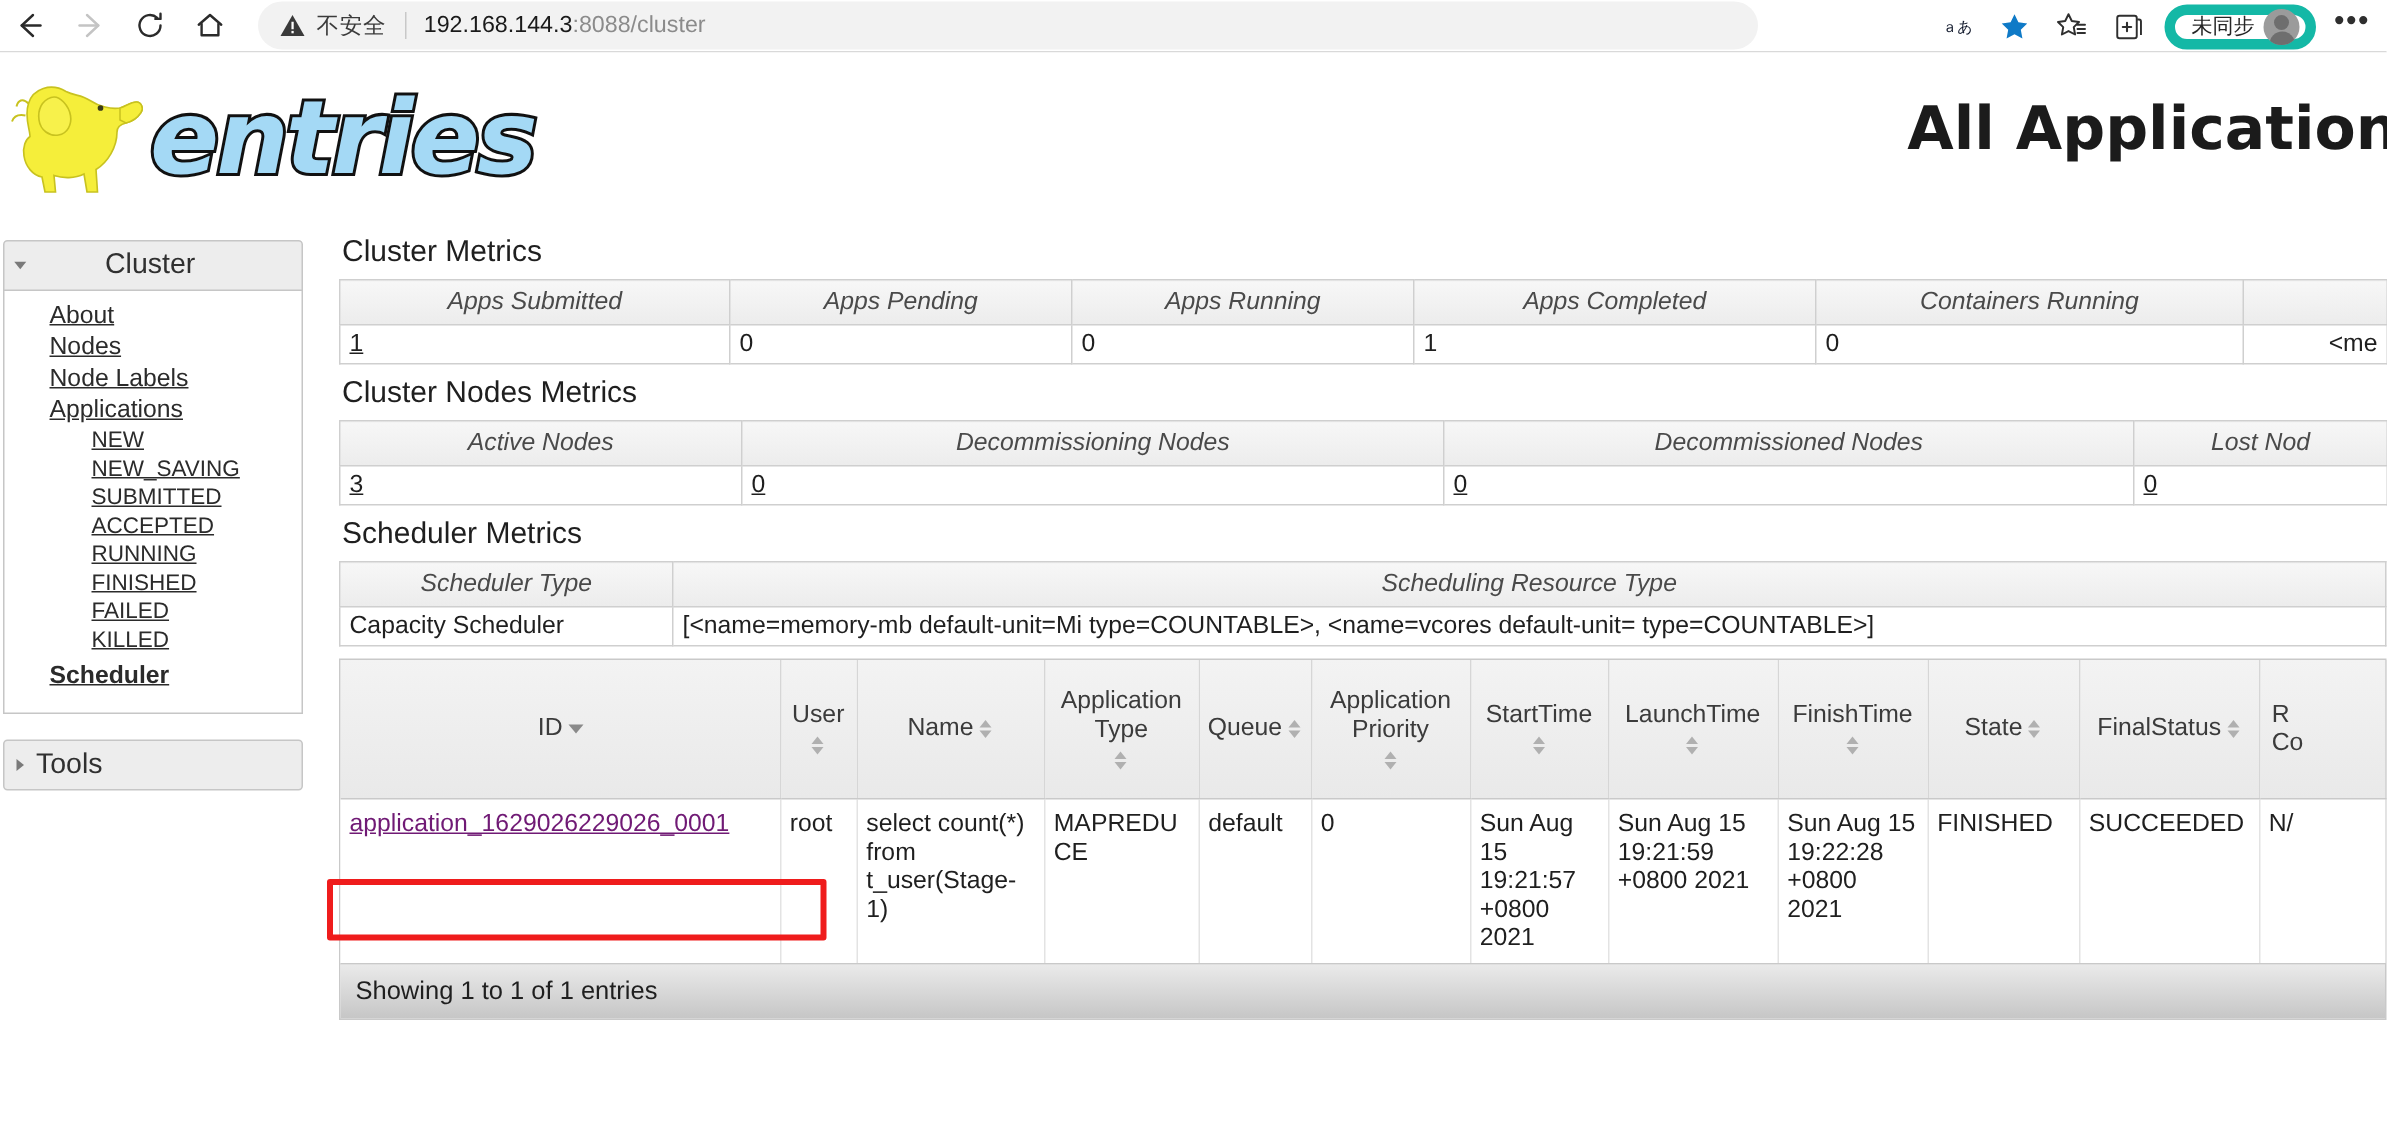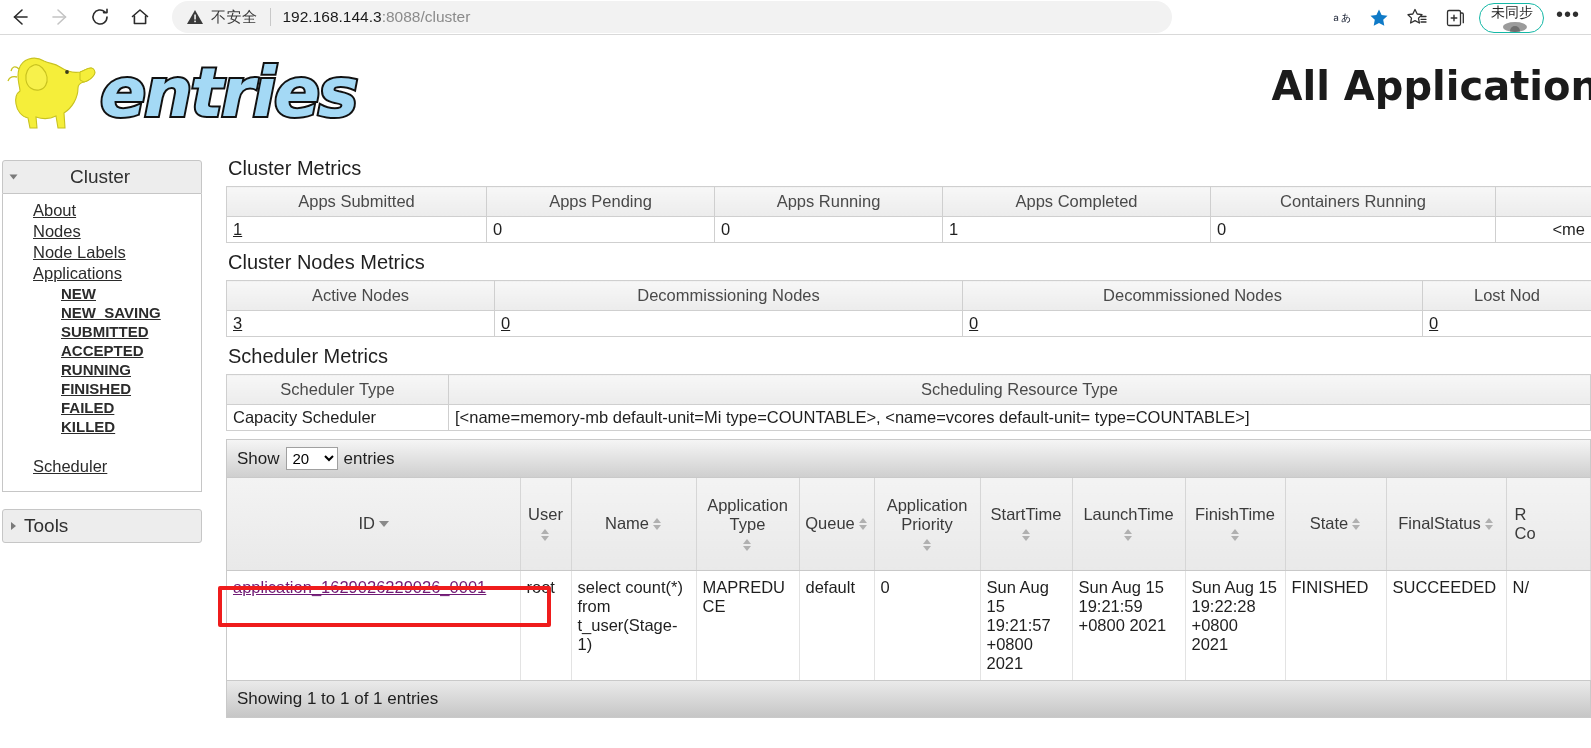--- a/index.html
+++ b/index.html
@@ -54,24 +54,23 @@
     height: 35px; display: flex; align-items: center;
   }
   .tb-icon {
     width: 38px; height: 34px;
     display: flex; align-items: center; justify-content: center;
     color: #2f2f2f;
   }
   .aa-icon { font-size: 10px; color: #0f172a; letter-spacing: 0px; }
   .profile-pill {
     display: flex; align-items: center;
-    height: 30px; border: 1px solid #14b8a6;
+    height: 30px; border: 7px solid #14b8a6;
     border-radius: 16px; padding: 0 4px 0 11px;
     margin: 0 5px;
-    flex-direction: column;
   }
   .profile-text { font-size: 14px; color: #262626; margin-right: 6px; white-space: nowrap; }
   .avatar-circle {
     width: 24px; height: 24px; border-radius: 50%;
     background: #9b9b9b; position: relative; overflow: hidden;
   }
   .avatar-circle::before {
     content: ""; position: absolute; left: 7px; top: 4px;
     width: 10px; height: 10px; border-radius: 50%; background: #6e6e6e;
   }
@@ -137,22 +136,22 @@
     padding: 6px 0 14px 0;
   }
   .side-link {
     display: block;
     font-size: 16.5px;
     color: #2b2b2b;
     text-decoration: underline;
     padding: 1px 0 1px 30px;
     white-space: nowrap;
   }
-  .side-link.sub { padding-left: 58px; font-size: 15px; font-weight: bold; }
-  .side-link.spaced { margin-top: 20px; }
+  .side-link.sub { padding-left: 58px; font-size: 15px; }
+  .side-link.spaced { margin-top: 4px; font-weight: bold; }
   .side-foot {
     margin-top: 17px;
     background: #ededed;
     border: 1px solid #c6c6c6;
     border-radius: 3px;
     padding: 5px 8px;
     font-size: 19px; color: #303030;
     display: flex; align-items: center;
   }
   .side-foot .tri {
@@ -176,20 +175,21 @@
     margin-bottom: 8px;
   }
   table.metrics th {
     background: linear-gradient(to bottom, #f7f7f7, #ececec);
     border: 1px solid #cfcfcf;
     font-weight: normal;
     font-size: 16.5px;
     color: #4a4a4a;
     padding: 5px 4px;
     text-align: center;
+    font-style: italic;
   }
   table.metrics td {
     border: 1px solid #cfcfcf;
     border-top: none;
     font-size: 16.5px;
     color: #1f1f1f;
     padding: 3px 6px;
     text-align: left;
     background: #fff;
   }
@@ -482,29 +482,20 @@
         <th>Scheduling Resource Type</th>
       </tr>
       <tr>
         <td>Capacity Scheduler</td>
         <td class="sched-res">[&lt;name=memory-mb default-unit=Mi type=COUNTABLE&gt;, &lt;name=vcores default-unit= type=COUNTABLE&gt;]</td>
       </tr>
     </tbody>
       </table>
 
     <div class="dt-panel">
-      <div class="dt-top">
-        <span>Show</span>
-        <select class="dt-select">
-          <option>20</option>
-          <option>50</option>
-          <option>100</option>
-        </select>
-        <span>entries</span>
-      </div>
 
       <table class="dt">
         <colgroup>
           <col style="width:293px">
             <col style="width:51px">
             <col style="width:125px">
           <col style="width:103px">
             <col style="width:75px">
             <col style="width:106px">
           <col style="width:92px">

